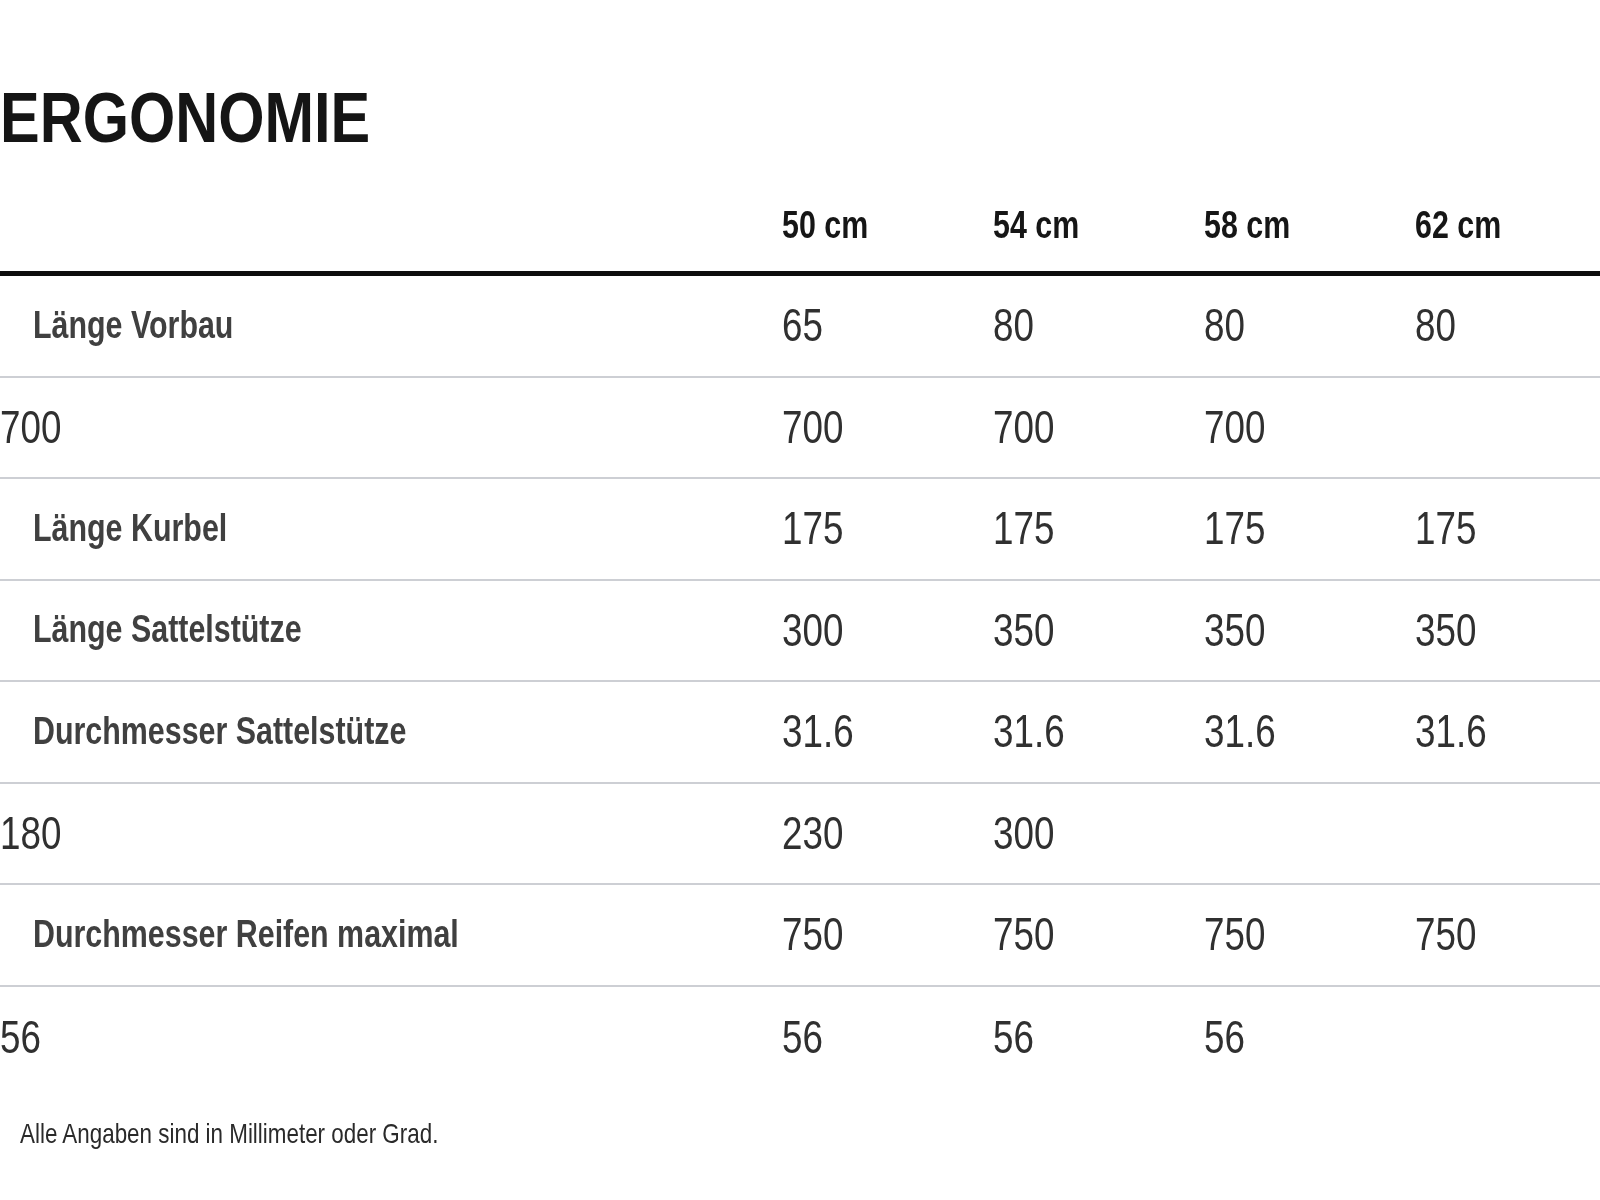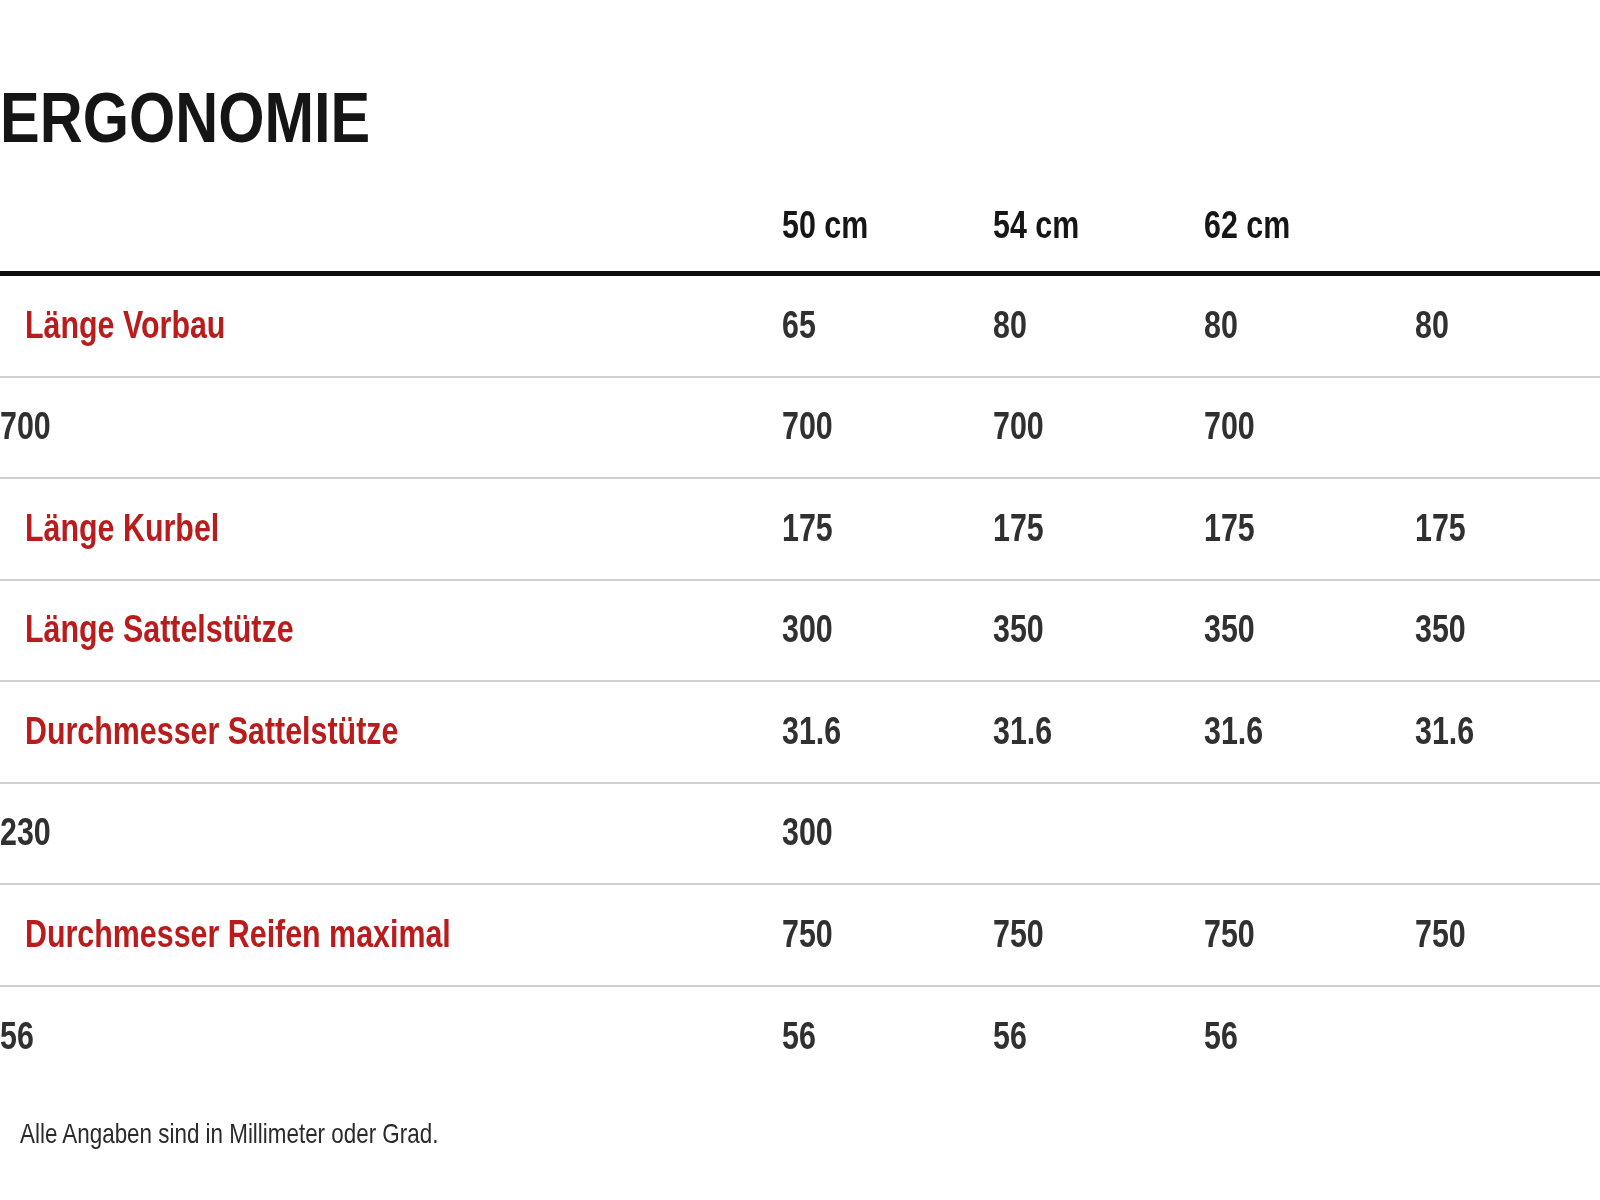--- a/index.html
+++ b/index.html
@@ -49,29 +49,29 @@
     border-bottom: 2px solid #cdcfd4;
   }
   .trow.body:last-child { border-bottom: none; }
   .head-cell {
     font-size: 38px;
     font-weight: 700;
     color: #161616;
     line-height: 1.1;
   }
   .label-cell {
-    padding-left: 25px;
+    padding-left: 33px;
     font-size: 38px;
     font-weight: 700;
-    color: #b91c1c;
+    color: #404040;
     line-height: 1.1;
   }
   .value-cell {
-    font-size: 38px;
-    font-weight: 700;
+    font-size: 46px;
+    font-weight: 400;
     color: #303030;
     line-height: 1.1;
   }
   .footnote {
     position: absolute;
     top: 1119px; left: 0;
     font-size: 28px;
     font-weight: 400;
     color: #2a2a2a;
     line-height: 1.1;
@@ -82,20 +82,21 @@
 <body>
 
 <h1 class="page-title">ERGONOMIE</h1>
 
 <div class="spec-table">
 
   <div class="trow head">
     <div class="head-cell"></div>
     <div class="head-cell"><span class="cond">50 cm</span></div>
     <div class="head-cell"><span class="cond">54 cm</span></div>
+    <div class="head-cell"><span class="cond">58 cm</span></div>
     <div class="head-cell"><span class="cond">62 cm</span></div>
   </div>
 
   <div class="trow body">
     <div class="label-cell"><span class="cond">Länge Vorbau</span></div>
     <div class="value-cell"><span class="cond">65</span></div>
     <div class="value-cell"><span class="cond">80</span></div>
     <div class="value-cell"><span class="cond">80</span></div>
     <div class="value-cell"><span class="cond">80</span></div>
   </div>
@@ -125,20 +126,21 @@
 
   <div class="trow body">
     <div class="label-cell"><span class="cond">Durchmesser Sattelstütze</span></div>
     <div class="value-cell"><span class="cond">31.6</span></div>
     <div class="value-cell"><span class="cond">31.6</span></div>
     <div class="value-cell"><span class="cond">31.6</span></div>
     <div class="value-cell"><span class="cond">31.6</span></div>
   </div>
 
   <div class="trow body">
+    <div class="value-cell"><span class="cond">180</span></div>
     <div class="value-cell"><span class="cond">230</span></div>
     <div class="value-cell"><span class="cond">300</span></div>
   </div>
 
   <div class="trow body">
     <div class="label-cell"><span class="cond">Durchmesser Reifen maximal</span></div>
     <div class="value-cell"><span class="cond">750</span></div>
     <div class="value-cell"><span class="cond">750</span></div>
     <div class="value-cell"><span class="cond">750</span></div>
     <div class="value-cell"><span class="cond">750</span></div>

